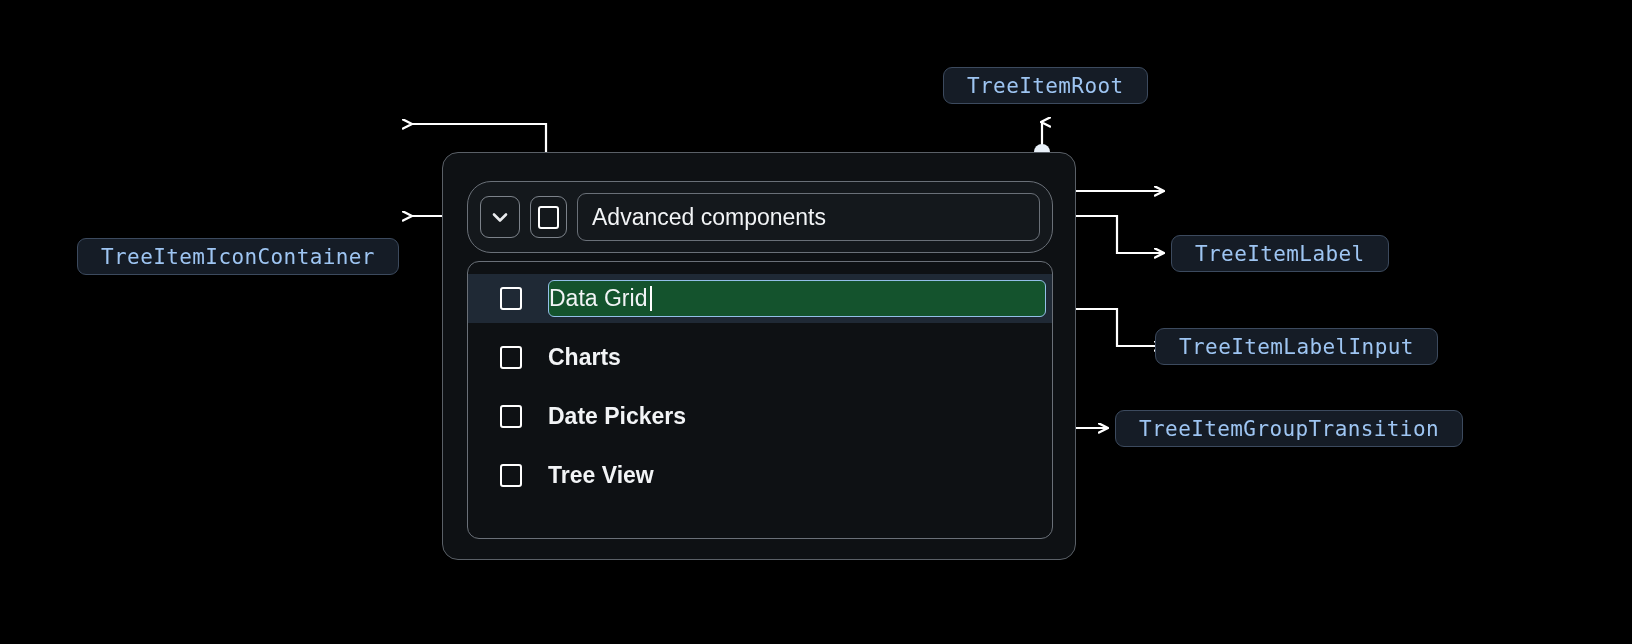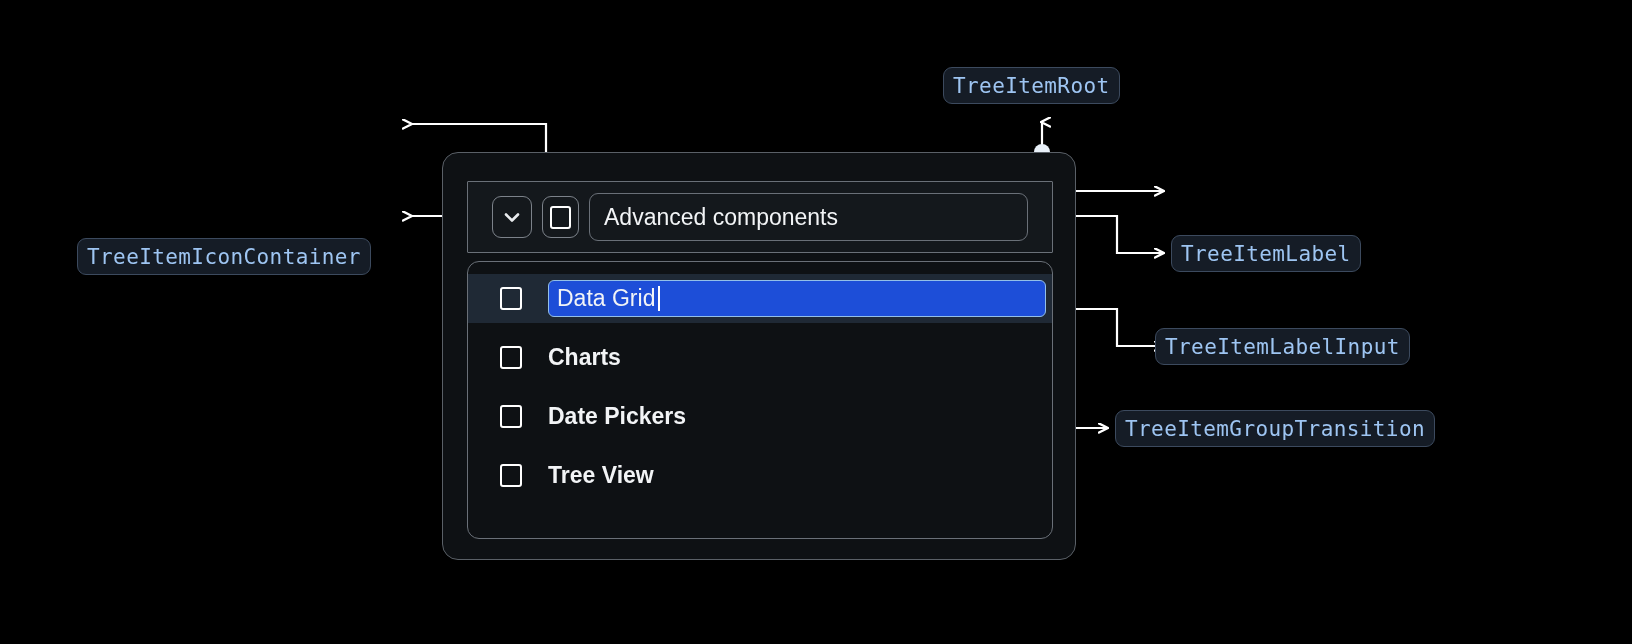--- a/index.html
+++ b/index.html
@@ -20,21 +20,21 @@
   .badge {
     position: absolute;
     display: flex; align-items: center; justify-content: center;
     background: #151c26;
     border: 1px solid #3c4a5e;
     border-radius: 9px;
     color: #9ec5f2;
     font-family: "DejaVu Sans Mono", monospace;
     font-size: 21px;
     letter-spacing: 0.4px;
-    padding: 0 9px;
+    padding: 0 23px;
     height: 37px;
     white-space: nowrap;
   }
 
   
   #wires {
     position: absolute; left: 0; top: 0;
     width: 1632px; height: 644px;
     pointer-events: none;
   }
@@ -47,23 +47,23 @@
     background: #0e1114;
     border: 1px solid #5a6067;
     border-radius: 16px;
   }
   #tree-content {
     position: absolute;
     left: 24px; top: 28px;
     width: 586px; height: 72px;
     background: #14181c;
     border: 1px solid #6a7078;
-    border-radius: 1px;
-    display: flex; align-items: center;
-    padding: 0 24px;
+    border-radius: 24px;
+    display: flex; align-items: center;
+    padding: 0 12px;
     gap: 10px;
   }
   .icon-container {
     width: 40px; height: 42px;
     border: 1px solid #7c828a;
     border-radius: 9px;
     display: flex; align-items: center; justify-content: center;
     flex: 0 0 auto;
   }
   .icon-container svg { display:block; }
@@ -115,25 +115,25 @@
   }
   .item-text {
     color: #f2f4f6;
     font-size: 23px;
     font-weight: bold;
   }
   #label-input {
     flex: 1 1 auto;
     height: 37px;
     margin-right: 8px;
-    background: #1d4ed8;
+    background: #14532d;
     border: 1.5px solid #93bfe8;
     border-radius: 6px;
     display: flex; align-items: center;
-    padding-left: 8px;
+    padding-left: 0;
     color: #f2f4f6;
     font-size: 23px;
     position: relative;
   }
   #caret {
     display: inline-block;
     width: 1.5px; height: 25px;
     background: #ffffff;
     margin-left: 3px;
   }

